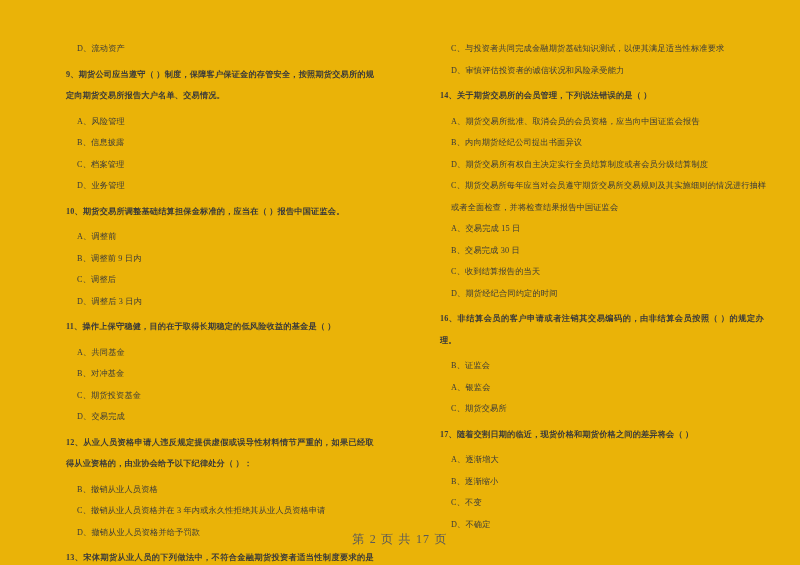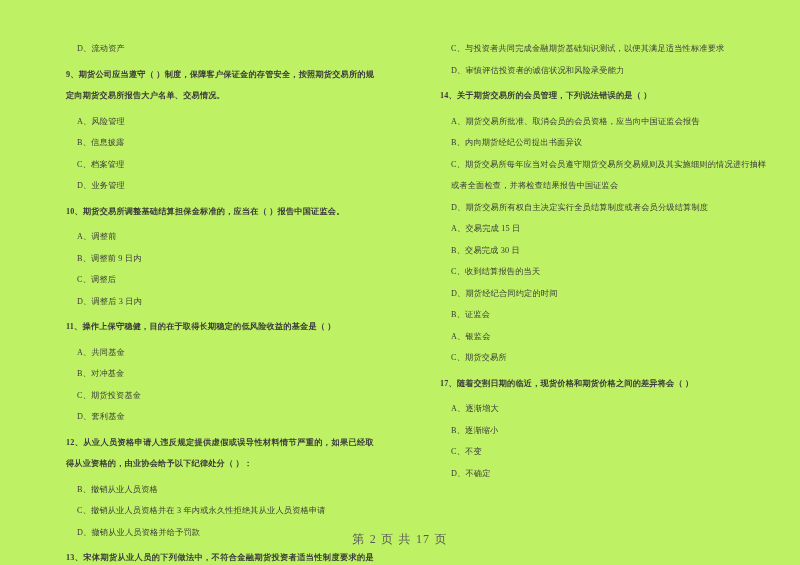--- a/index.html
+++ b/index.html
@@ -11,21 +11,21 @@
     width: 800px;
     height: 565px;
     font-family: "Liberation Serif", "DejaVu Serif", serif;
     color: #2b2b2b;
     position: relative;
     overflow: hidden;
   }
   .page {
     position: absolute;
     inset: 0;
-    background: #bef264;
+    background: #eab308;
   }
   .columns {
     position: absolute;
     left: 0;
     top: 38px;
     width: 800px;
     height: 480px;
     display: flex;
     gap: 0px;
   }
@@ -89,40 +89,41 @@
         <div class="opt">D、业务管理</div>
         <div class="q-stem">10、期货交易所调整基础结算担保金标准的，应当在（    ）报告中国证监会。</div>
         <div class="opt">A、调整前</div>
         <div class="opt">B、调整前 9 日内</div>
         <div class="opt">C、调整后</div>
         <div class="opt">D、调整后 3 日内</div>
         <div class="q-stem">11、操作上保守稳健，目的在于取得长期稳定的低风险收益的基金是（    ）</div>
         <div class="opt">A、共同基金</div>
         <div class="opt">B、对冲基金</div>
         <div class="opt">C、期货投资基金</div>
-        <div class="opt">D、套利基金</div>
+        <div class="opt">D、交易完成</div>
         <div class="q-stem">12、从业人员资格申请人违反规定提供虚假或误导性材料情节严重的，如果已经取得从业资格的，由业协会给予以下纪律处分（    ）：</div>
         <div class="opt">B、撤销从业人员资格</div>
         <div class="opt">C、撤销从业人员资格并在 3 年内或永久性拒绝其从业人员资格申请</div>
         <div class="opt">D、撤销从业人员资格并给予罚款</div>
         <div class="q-stem">13、宋体期货从业人员的下列做法中，不符合金融期货投资者适当性制度要求的是（    ）</div>
       </div>
 
     <div class="col right" id="right-col">
         <div class="opt">C、与投资者共同完成金融期货基础知识测试，以便其满足适当性标准要求</div>
         <div class="opt">D、审慎评估投资者的诚信状况和风险承受能力</div>
         <div class="q-stem">14、关于期货交易所的会员管理，下列说法错误的是（    ）</div>
         <div class="opt">A、期货交易所批准、取消会员的会员资格，应当向中国证监会报告</div>
         <div class="opt">B、内向期货经纪公司提出书面异议</div>
+        <div class="opt">D、期货交易所有权自主决定实行全员结算制度或者会员分级结算制度</div>
         <div class="opt wrap">C、期货交易所每年应当对会员遵守期货交易所交易规则及其实施细则的情况进行抽样或者全面检查，并将检查结果报告中国证监会</div>
-        <div class="opt">D、期货交易所有权自主决定实行全员结算制度或者会员分级结算制度</div>
         <div class="opt">A、交易完成 15 日</div>
         <div class="opt">B、交易完成 30 日</div>
         <div class="opt">C、收到结算报告的当天</div>
         <div class="opt">D、期货经纪合同约定的时间</div>
+        <div class="q-stem">16、非结算会员的客户申请或者注销其交易编码的，由非结算会员按照（    ）的规定办理。</div>
         <div class="opt">B、证监会</div>
         <div class="opt">A、银监会</div>
         <div class="opt">C、期货交易所</div>
         <div class="q-stem">17、随着交割日期的临近，现货价格和期货价格之间的差异将会（    ）</div>
         <div class="opt">A、逐渐增大</div>
         <div class="opt">B、逐渐缩小</div>
         <div class="opt">C、不变</div>
         <div class="opt">D、不确定</div>
       </div>
 

